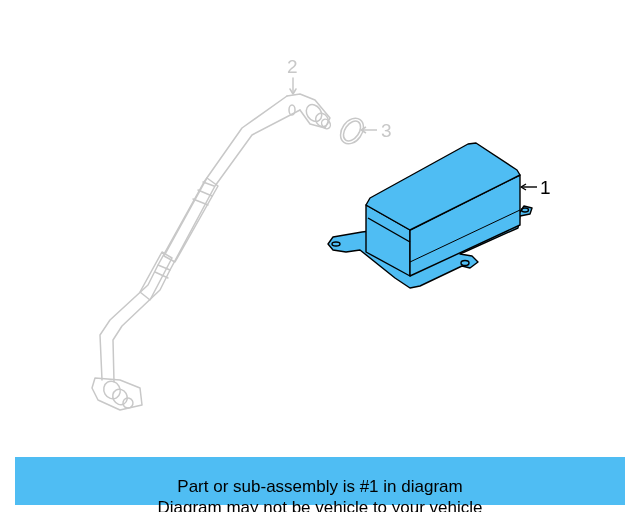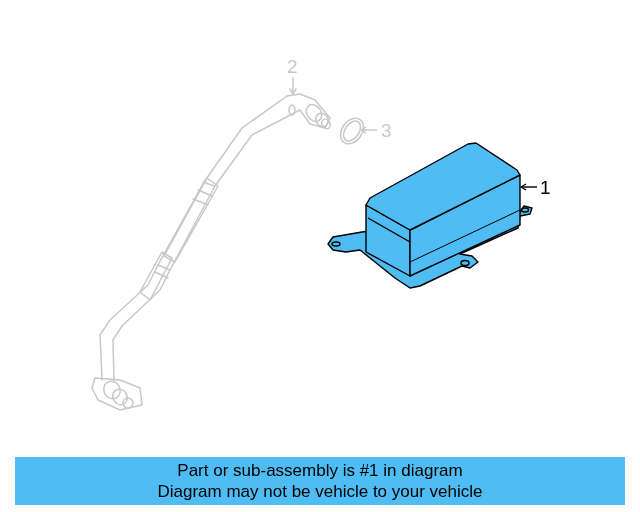--- a/index.html
+++ b/index.html
@@ -4,21 +4,21 @@
   <style>
     html, body { margin: 0; padding: 0; background: #ffffff; }
     body { width: 640px; height: 512px; position: relative; overflow: hidden; font-family: "Liberation Sans", sans-serif; }
     #diagram { position: absolute; left: 0; top: 0; width: 640px; height: 450px; }
     .callout { position: absolute; font-size: 19px; line-height: 1; }
     .callout.dim { color: #c8c8c8; }
     .callout.active { color: #000000; }
     #banner {
       position: absolute; left: 15px; top: 457px; width: 610px; height: 48px;
       background: #4fbdf3; color: #000; text-align: center;
-      font-size: 17px; line-height: 21px; padding-top: 3px; box-sizing: border-box;
+      font-size: 17px; line-height: 21px; padding-top: 19px; box-sizing: border-box;
     }
     #banner div { white-space: nowrap; }
   </style>
 </head>
 <body>
 
 <div id="diagram">
   <svg width="640" height="450" viewBox="0 0 640 450" xmlns="http://www.w3.org/2000/svg">
 
     <g fill="none" stroke="#c8c8c8" stroke-width="1.5" stroke-linejoin="round" stroke-linecap="round">

